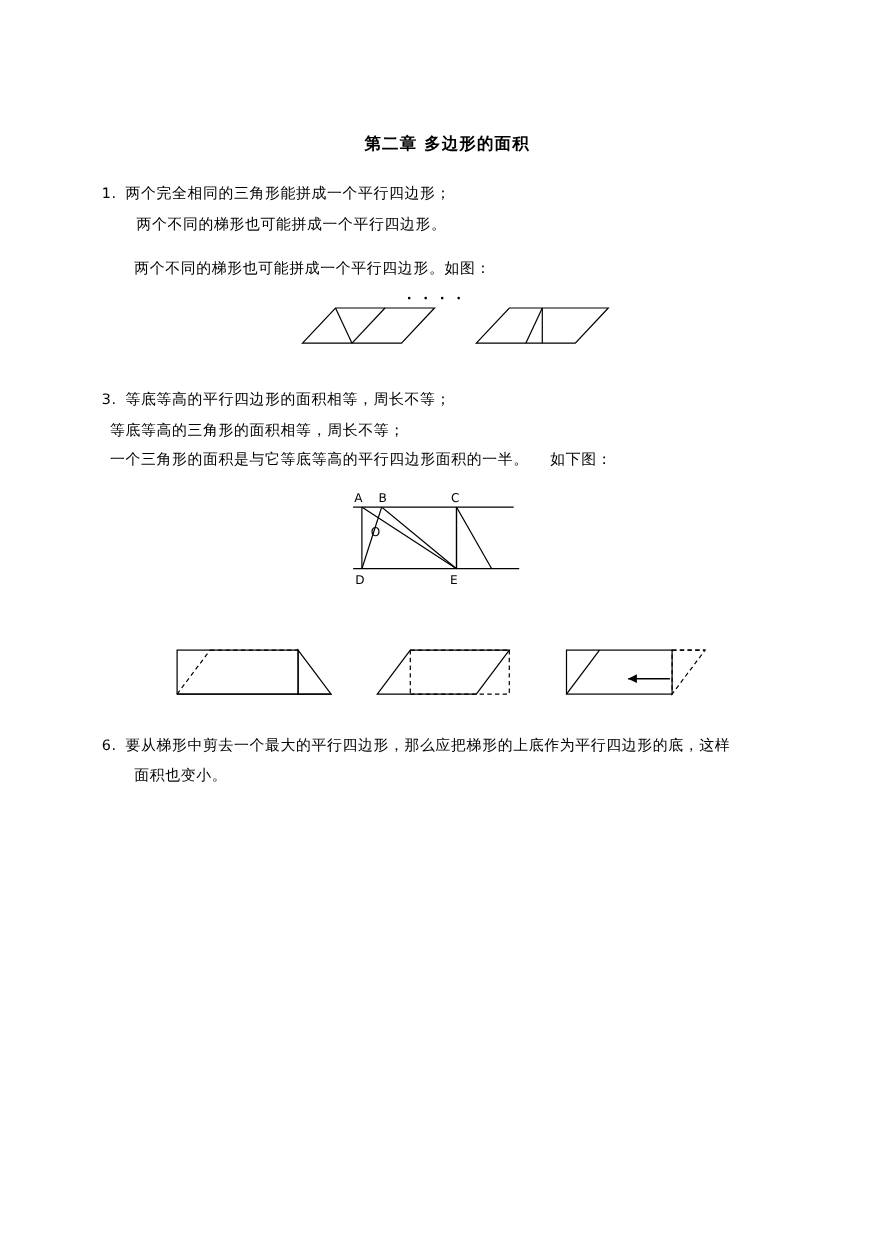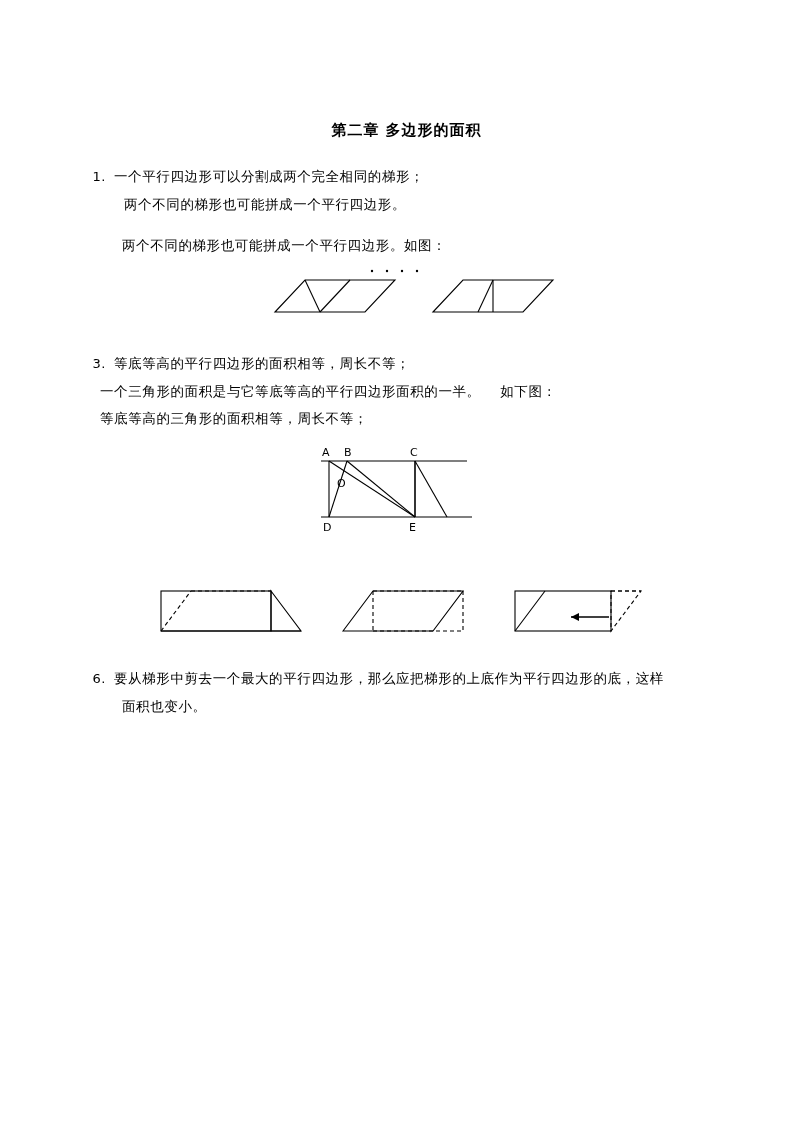--- a/index.html
+++ b/index.html
@@ -35,21 +35,21 @@
     margin: 0 0 6px 0;
   }
   .line {
     font-size: 13.5px;
     line-height: 2.05;
     letter-spacing: 0.6px;
     white-space: pre-wrap;
   }
   .line.indent1 { padding-left: 18px; }
   .line.indent2 { padding-left: 42px; }
-  .line.indent3 { padding-left: 40px; }
+  .line.indent3 { padding-left: 40px; font-family: Liberation Mono, monospace; }
   .num {
     display: inline-block;
     width: 24px;
     text-align: right;
     padding-right: 8px;
     font-size: 13px;
   }
   .fig {
     text-align: center;
     margin: 6px 0 10px 0;
@@ -64,21 +64,21 @@
   .gap-sm { height: 8px; }
 </style>
 </head>
 <body>
 
 <div class="page">
 
   <div class="doc-title">第二章    多边形的面积</div>
 
   <div class="item">
-    <div class="line"><span class="num">1.</span><span>一个平行四边形可以分割成两个完全相同的梯形；</span></div>
+    <div class="line"><span class="num">1.</span><span>两个完全相同的三角形能拼成一个平行四边形；</span></div>
     <div class="line indent2">两个不同的梯形也可能拼成一个平行四边形。</div>
   </div>
 
   <div class="gap-sm"></div>
 
   <div class="item">
     <div class="line indent3">两个不同的梯形也可能拼成一个平行四边形。如图：</div>
   </div>
 
   <div class="fig">
@@ -96,22 +96,22 @@
       <polygon points="186,46 216,14 306,14 276,46" fill="none" stroke="#000" stroke-width="1.1"></polygon>
       <line x1="246" y1="14" x2="231" y2="46" stroke="#000" stroke-width="1.1"></line>
       <line x1="246" y1="14" x2="246" y2="46" stroke="#000" stroke-width="1.1"></line>
     </svg>
   </div>
 
   <div class="gap-sm"></div>
 
   <div class="item">
     <div class="line"><span class="num">3.</span><span>等底等高的平行四边形的面积相等，周长不等；</span></div>
+    <div class="line indent1">等底等高的三角形的面积相等，周长不等；</div>
     <div class="line indent1">一个三角形的面积是与它等底等高的平行四边形面积的一半。    如下图：</div>
-    <div class="line indent1">等底等高的三角形的面积相等，周长不等；</div>
   </div>
 
   <div class="fig">
     <svg width="220" height="96" viewBox="0 0 220 96">
 
       <line x1="24" y1="22" x2="170" y2="22" stroke="#000" stroke-width="1.1"></line>
 
       <line x1="24" y1="78" x2="175" y2="78" stroke="#000" stroke-width="1.1"></line>
 
       <line x1="32" y1="22" x2="32" y2="78" stroke="#000" stroke-width="1.1"></line>

